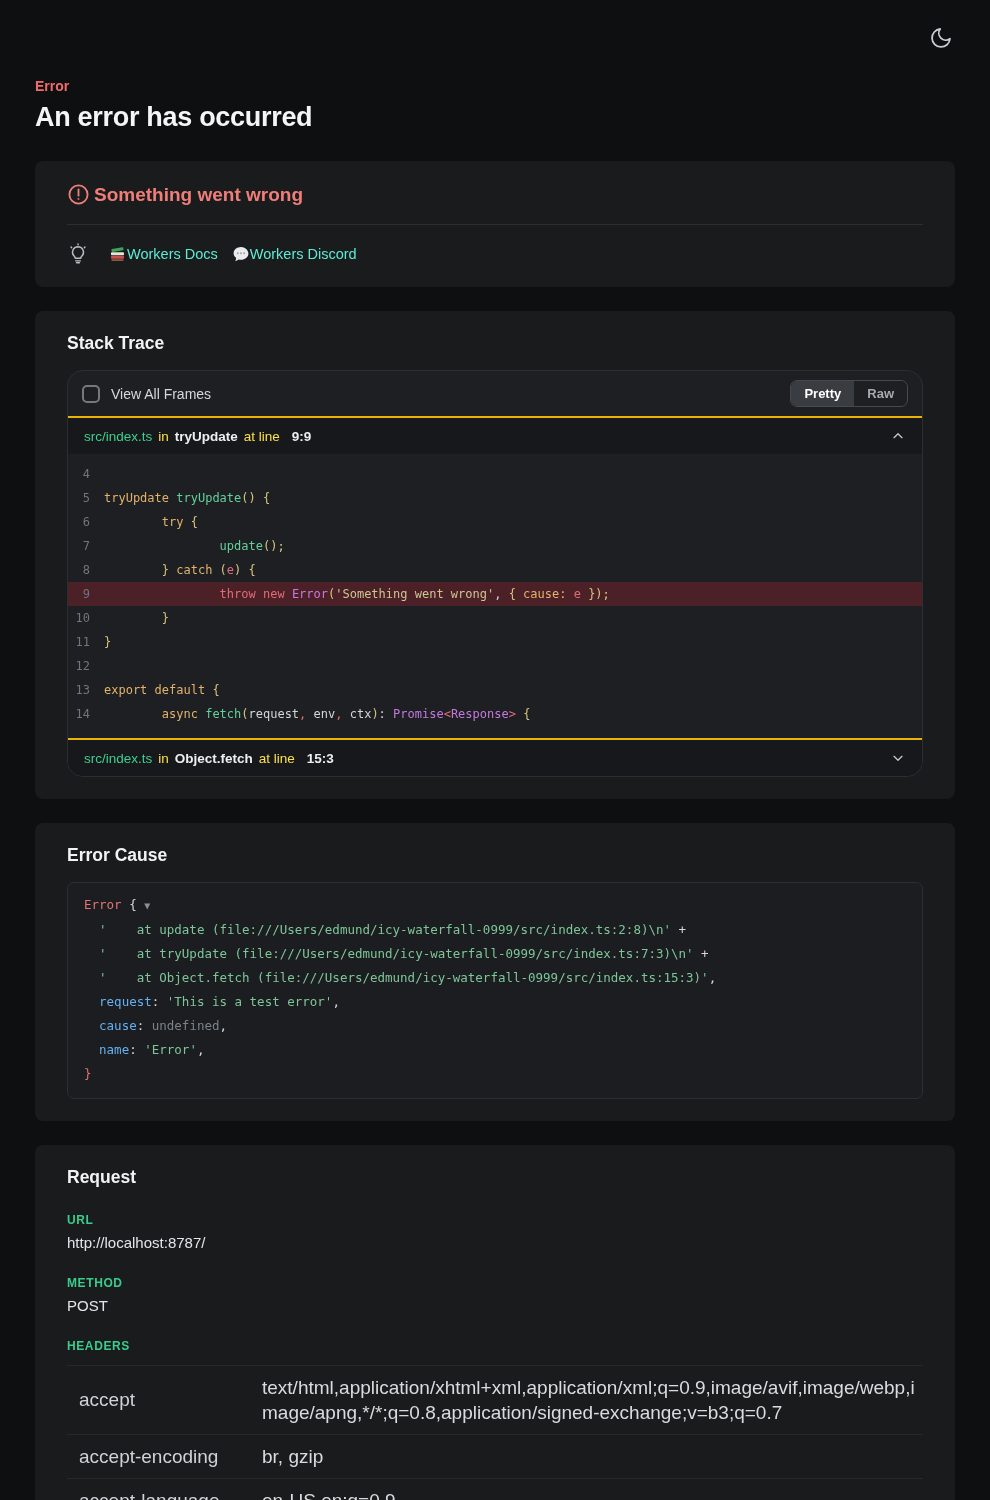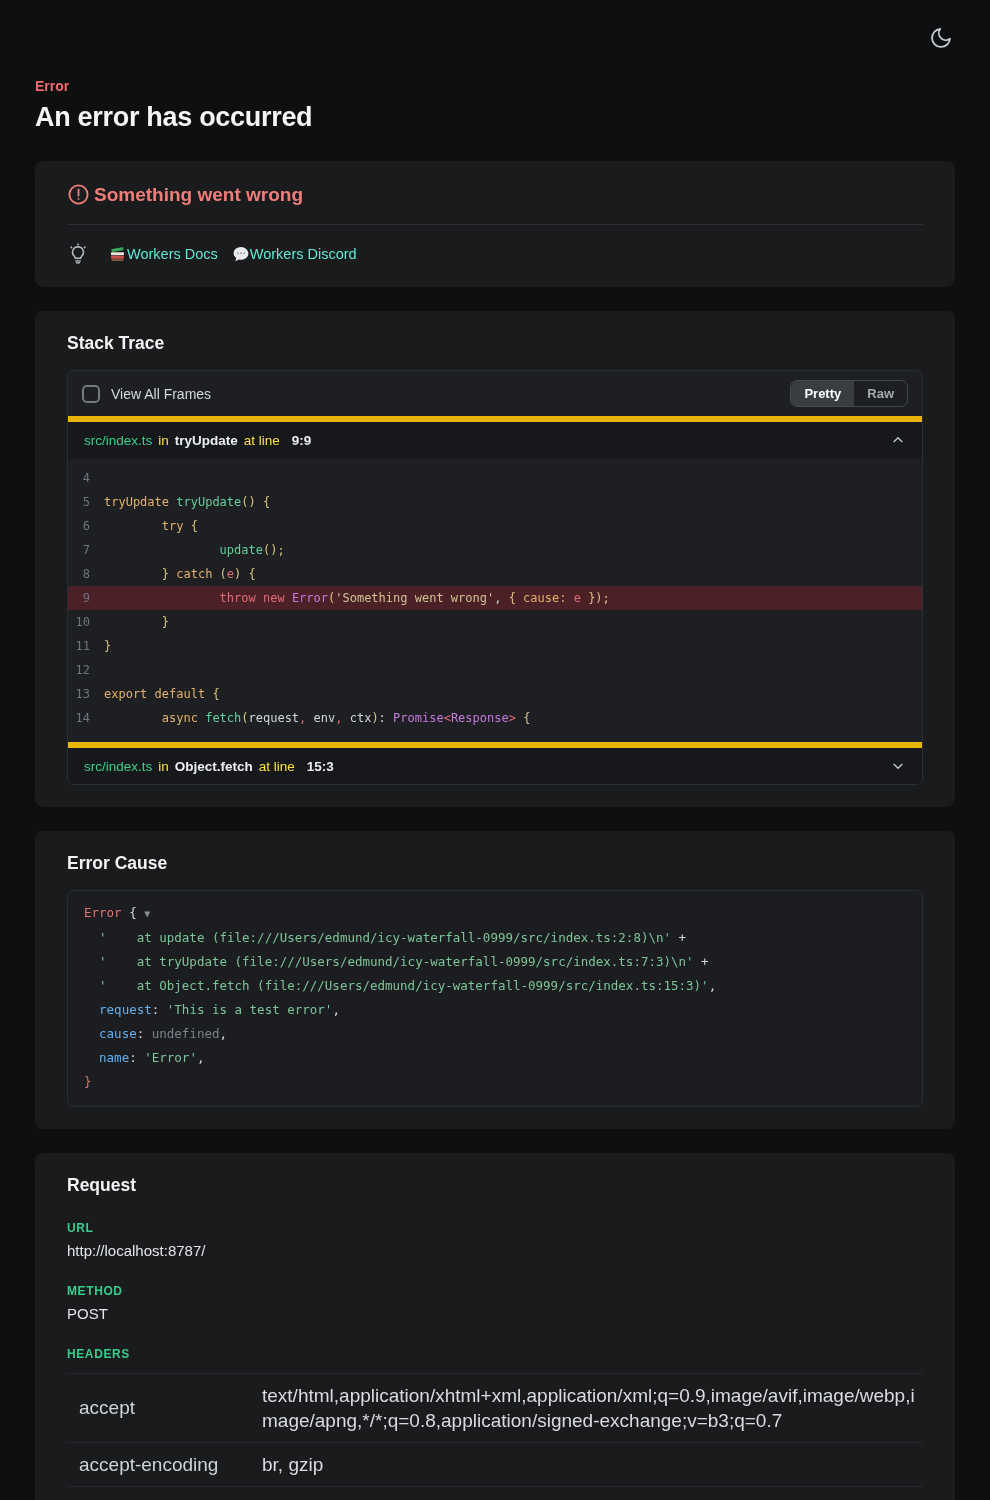--- a/index.html
+++ b/index.html
@@ -26,30 +26,30 @@
   .swr-title { color: #ef7e79; font-size: 19px; font-weight: 700; }
   .card-divider { height: 1px; background: #2c2e32; margin: 18px 0; }
   .links-row { display: flex; align-items: center; }
   .bulb-icon { color: #b9bdc2; width: 22px; height: 22px; margin-right: 20px; }
   .bulb-icon svg { width: 22px; height: 22px; display: block; }
   .doc-link { display: flex; align-items: center; color: #5eead4; font-size: 14.5px; font-weight: 500; text-decoration: none; cursor: pointer; margin-right: 14px; }
   .doc-link svg { width: 18px; height: 18px; display: block; }
 
   .section-title { font-size: 17.5px; font-weight: 700; color: #f2f3f5; }
 
-  .trace-panel { margin-top: 16px; border: 1px solid #2b2e32; border-radius: 7px; overflow: hidden; background: #1d1f22; }
+  .trace-panel { margin-top: 16px; border: 1px solid #2b2e32; border-radius: 16px; overflow: hidden; background: #1d1f22; }
   .trace-toolbar { display: flex; justify-content: space-between; align-items: center; padding: 9px 14px; }
   .checkbox-wrap { display: flex; align-items: center; gap: 11px; cursor: pointer; }
   .checkbox { width: 18px; height: 18px; border: 2px solid #74797f; border-radius: 5px; background: transparent; flex: none; }
   .checkbox-label { font-size: 14px; color: #d6d9dc; }
   .segmented { display: flex; border: 1px solid #46494e; border-radius: 7px; overflow: hidden; }
   .seg { padding: 5px 13px; font-size: 13px; font-weight: 600; color: #a6abb1; background: transparent; border: none; cursor: pointer; font-family: "Liberation Sans", sans-serif; }
   .seg.active { background: #393c41; color: #ffffff; }
 
-  .frame-header { display: flex; align-items: center; padding: 10px 16px; background: #16181b; font-size: 13.5px; border-top: 6px solid #eab308; cursor: pointer; }
+  .frame-header { display: flex; align-items: center; padding: 10px 16px; background: #16181b; font-size: 13.5px; border-top: 2px solid #eab308; cursor: pointer; }
   .frame-file { color: #3ecf8e; }
   .frame-mid { color: #fde047; margin: 0 6px; }
   .frame-fn { color: #eceef0; font-weight: 600; }
   .frame-line { color: #eceef0; font-weight: 600; margin-left: 6px; }
   .frame-spacer { flex: 1; }
   .chev { color: #c3c7cc; width: 16px; height: 16px; }
   .chev svg { width: 16px; height: 16px; display: block; }
 
   .code-block { padding: 8px 0 12px 0; background: #1d1f22; font-family: "DejaVu Sans Mono", monospace; font-size: 12px; line-height: 24px; }
   .code-line { display: flex; white-space: pre; }

